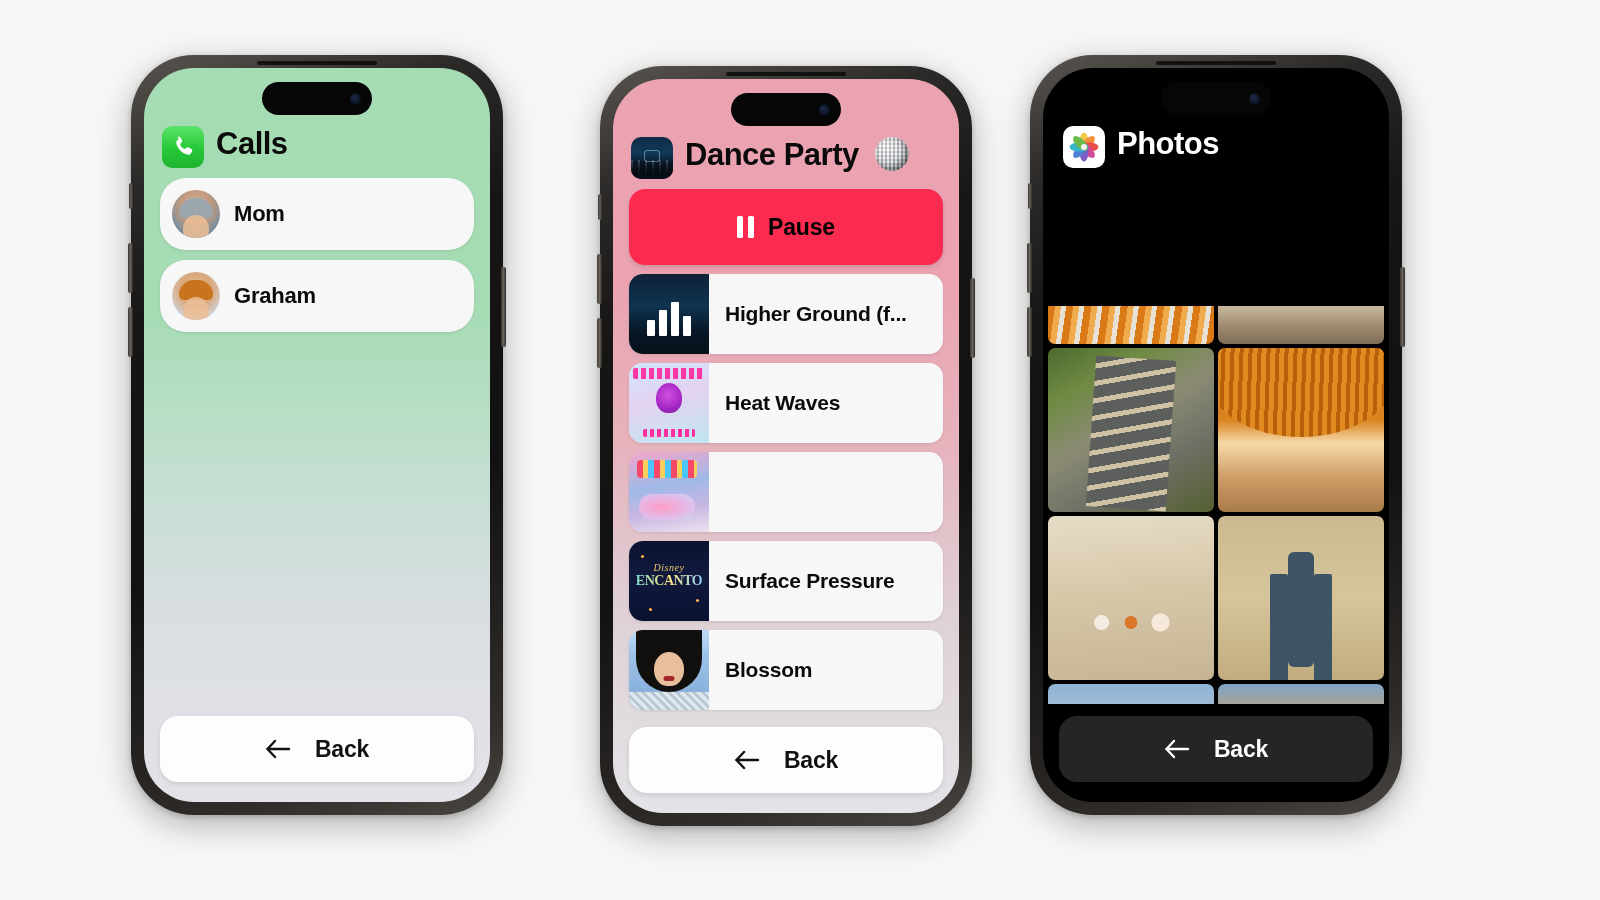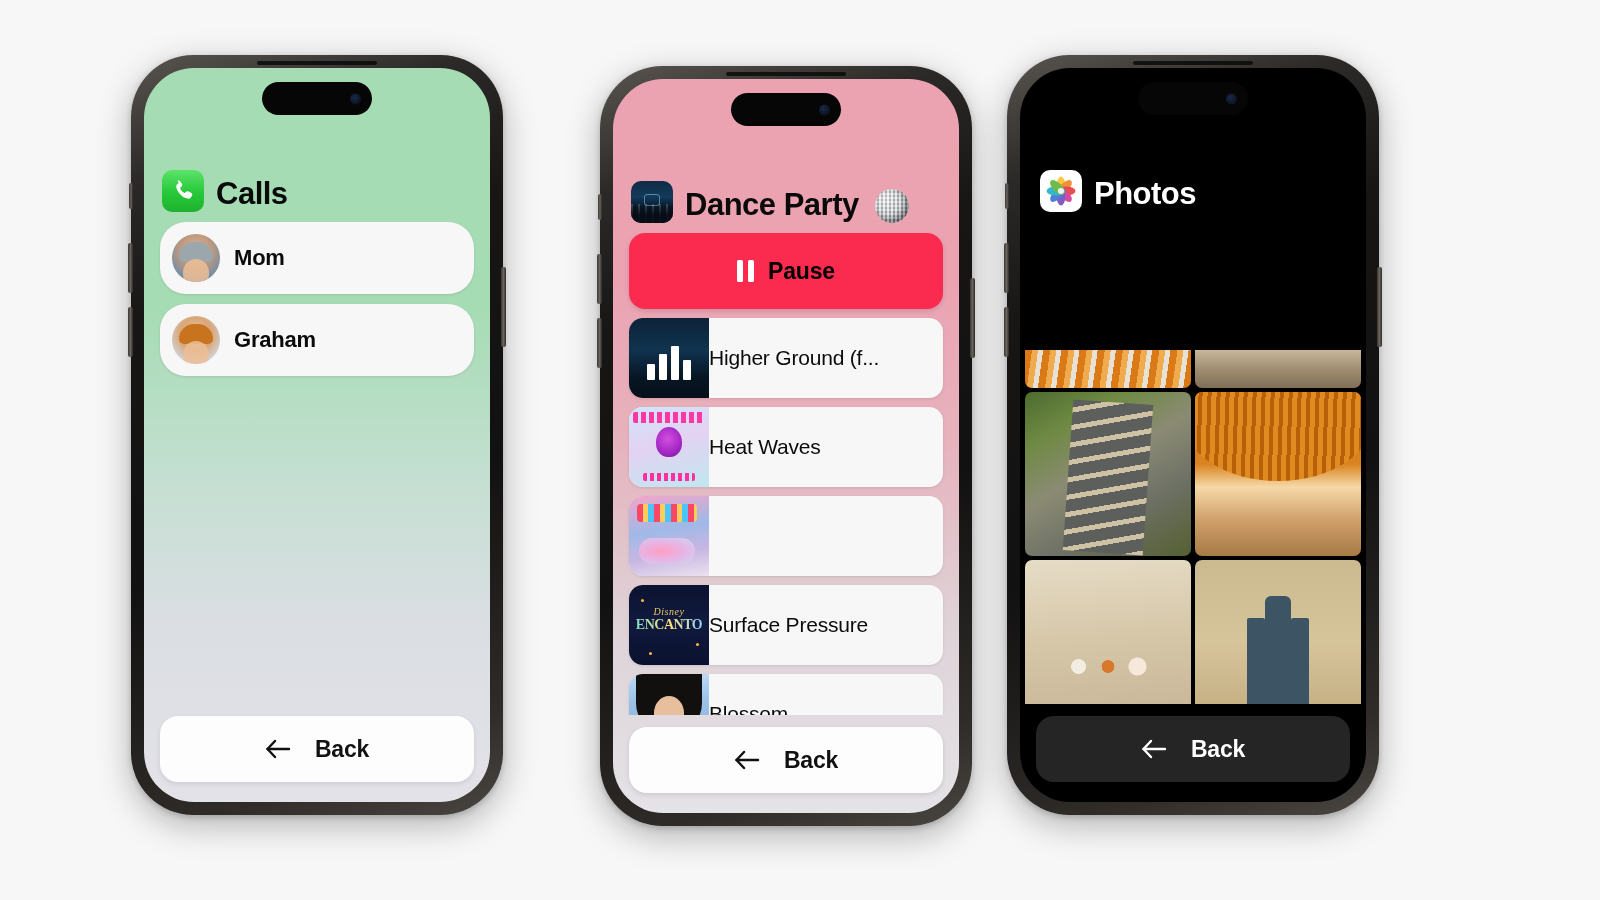--- a/index.html
+++ b/index.html
@@ -54,24 +54,23 @@
   .b-voldn  { left:-3px; top:252px; width:5px; height:50px; }
   .b-power  { right:-3px; top:212px; width:5px; height:80px; }
 
   
   .scr-calls  { background: linear-gradient(180deg, #a6dcb4 0%, #a6dcb4 33%, #c3dfd0 55%, #dadee3 75%, #e3e2e8 100%); }
   .scr-music  { background: linear-gradient(180deg, #eba3b2 0%, #eba3b2 28%, #e6b3bd 50%, #ded2d7 74%, #e4e3e7 100%); }
   .scr-photos { background: #000000; }
 
   
   .app-header {
-    display: flex; align-items: flex-end; gap: 12px;
+    display: flex; align-items: flex-start; gap: 12px;
     padding: 58px 18px 10px 18px;
     flex: 0 0 auto;
-    margin-top: 44px;
   }
   .app-header.photos { padding-left: 20px; }
   .app-icon {
     width: 42px; height: 42px; border-radius: 10px;
     flex: 0 0 auto; overflow: hidden; position: relative;
   }
   .app-title {
     font-size: 31px; font-weight: 700; letter-spacing: -0.5px;
     color: #0a0a0a; white-space: nowrap;
   }
@@ -149,22 +148,22 @@
   .pause-glyph { display:flex; gap:5px; }
   .pause-glyph i { display:block; width:6px; height:22px; background:#fff; border-radius:1.5px; }
 
   .song-row {
     display:flex; align-items:stretch;
     background:#f7f7f7; border-radius:14px; overflow:hidden;
     height:80px; flex:0 0 auto;
     box-shadow:0 1px 3px rgba(0,0,0,0.10);
   }
   .art { width:80px; flex:0 0 auto; position:relative; overflow:hidden; }
-  .song-name { display:flex; align-items:center; 
-    font-size:21px; font-weight:400; color:#0b0b0b; letter-spacing:-0.2px;
+  .song-name { display:flex; align-items:center; padding-left:16px;
+    font-size:21px; font-weight:700; color:#0b0b0b; letter-spacing:-0.2px;
     white-space:nowrap; overflow:hidden; }
 
   
   .art-hg { background: linear-gradient(180deg,#0d2238 0%, #10334f 40%, #071523 75%, #05101a 100%); }
   .art-hg .bars { position:absolute; left:50%; top:56%; transform:translate(-50%,-50%);
     display:flex; align-items:flex-end; gap:4px; }
   .art-hg .bars i { display:block; width:8px; background:#fff; border-radius:1px; }
   .art-hw {
     background: linear-gradient(165deg,#cfe6fb 0%, #e4d2f2 45%, #bfe7f0 100%);
   }
@@ -386,21 +385,21 @@
           <svg class="arrow-svg" width="26" height="20" viewBox="0 0 26 20" aria-hidden="true">
             <path d="M10 2 L2.5 10 L10 18" fill="none" stroke="#111" stroke-width="2.4" stroke-linecap="round" stroke-linejoin="round"></path>
             <path d="M2.5 10 H24" fill="none" stroke="#111" stroke-width="2.4" stroke-linecap="round"></path>
           </svg>
           <span>Back</span>
         </button>
       </div>
     </div>
   </div>
 
-  <div class="device" style="left:1007px; top:55px;">
+  <div class="device" style="left:1030px; top:55px;">
     <span class="btn-side b-silent"></span>
     <span class="btn-side b-volup"></span>
     <span class="btn-side b-voldn"></span>
     <span class="btn-side b-power"></span>
 
     <div class="screen scr-photos">
       <div class="dyn-island">
         <span class="cam"></span>
       </div>
 

